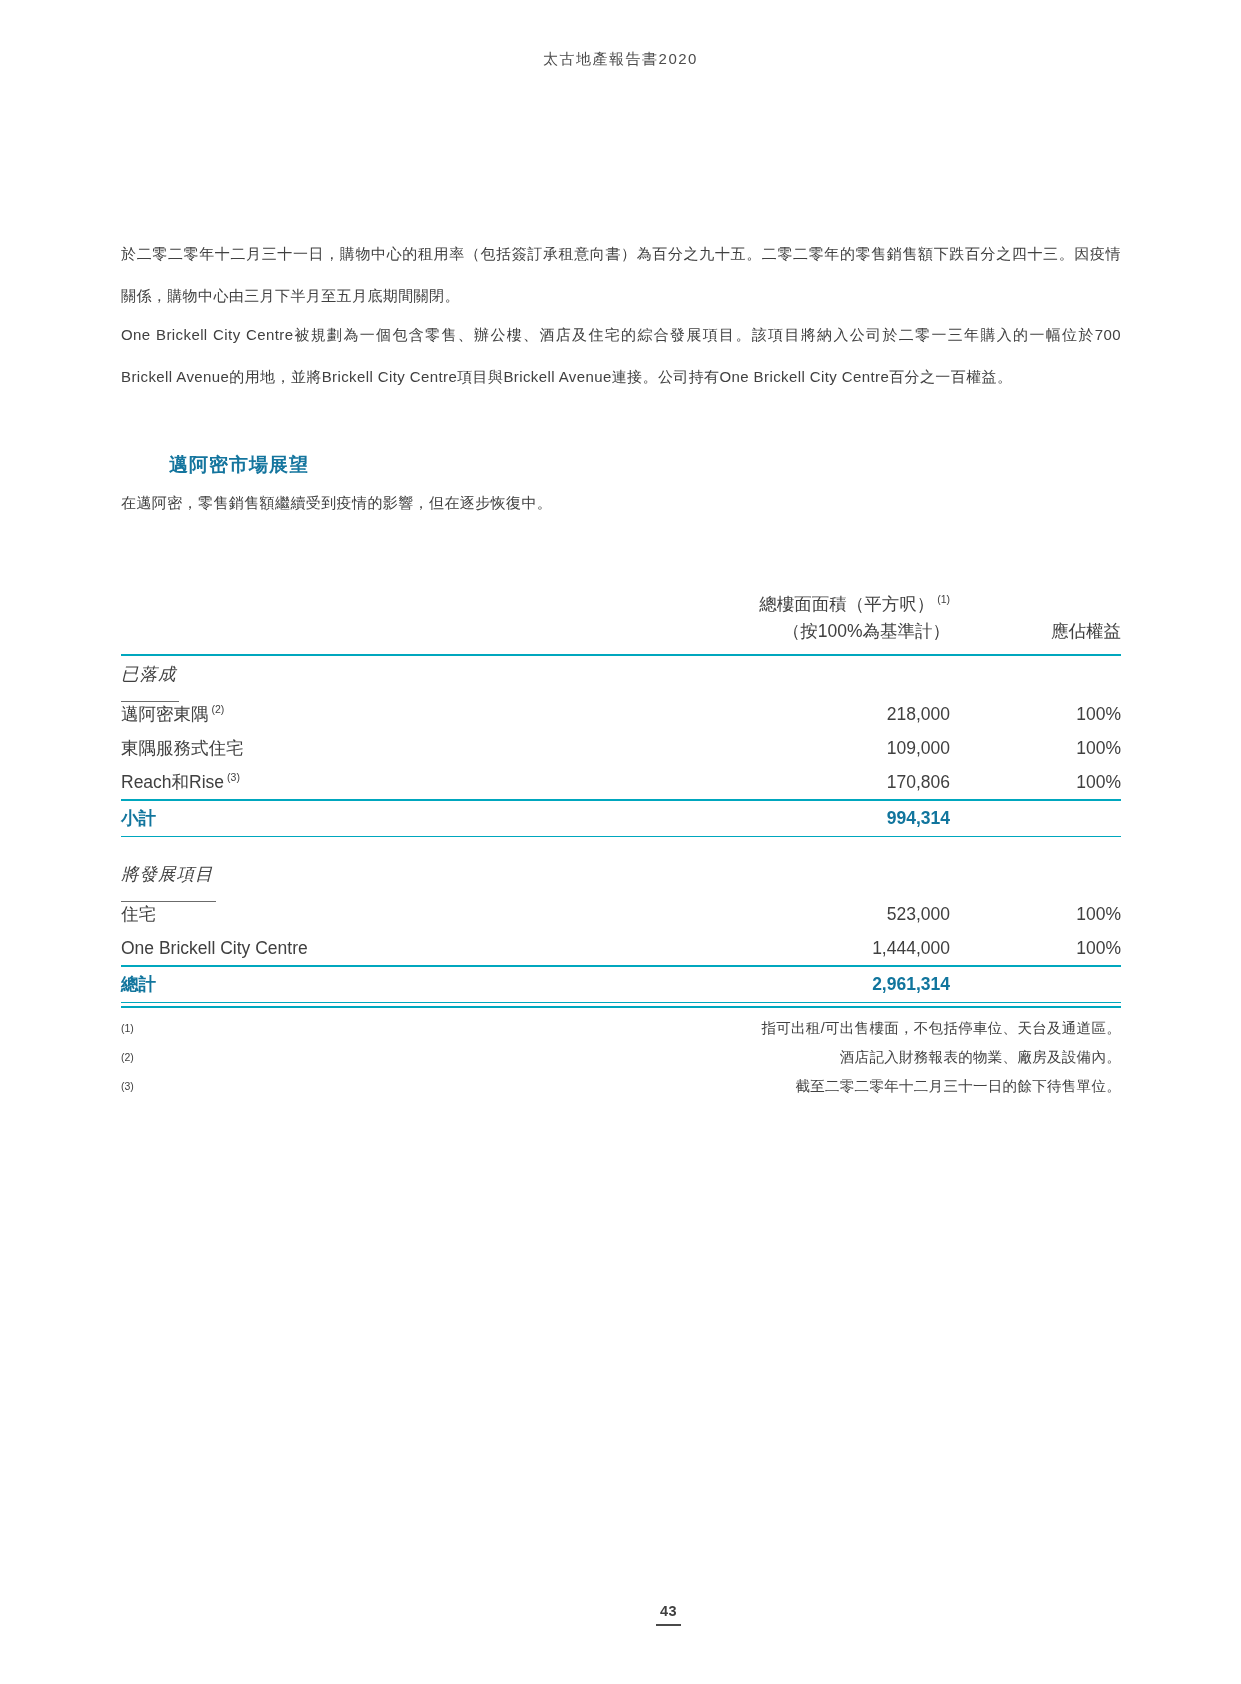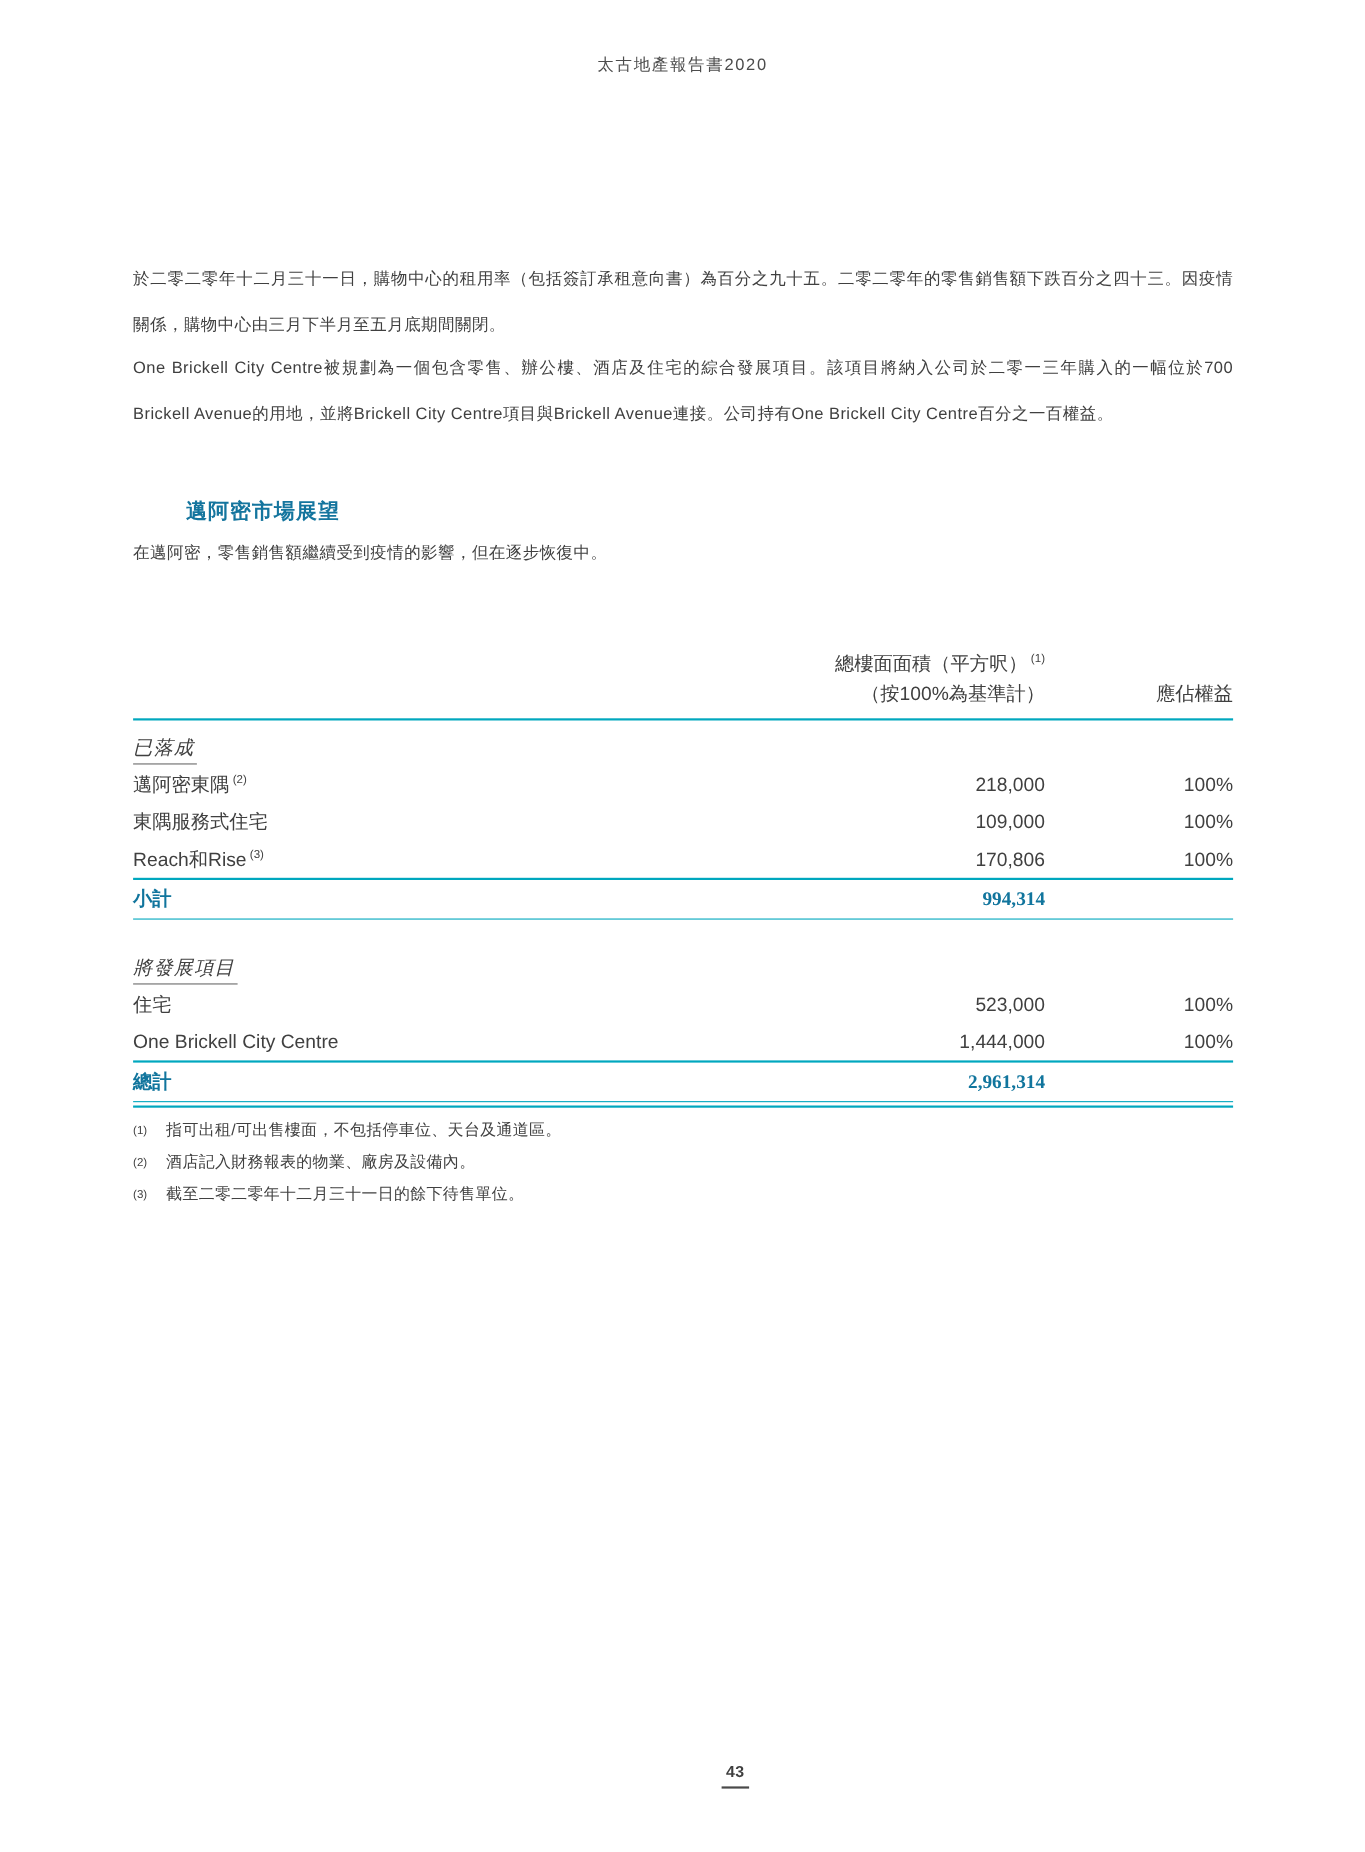--- a/index.html
+++ b/index.html
@@ -29,38 +29,38 @@
   #bcc-table{top:586px;font-size:17.5px;color:#404040;}
   .thead{display:flex;align-items:flex-end;padding-bottom:9px;justify-content:flex-end;}
   .thead .hc1{width:560px;}
   .thead .hc2{width:269px;text-align:right;line-height:27px;}
   .thead .hc3{flex:1;text-align:right;line-height:27px;padding-bottom:0px;}
   .rule{height:2px;background:#00A7BE;}
   .rule.thin{height:1.5px;}
   .sect{padding:11px 0 0 0;height:30px;display:flex;align-items:center;}
   .sect .sect-inner{
     font-style:italic;display:inline-block;border-bottom:1px solid #6b6b6b;
-    padding:0 2px 3px 0;letter-spacing:1px;
+    padding:0 2px 15px 0;letter-spacing:1px;
   }
   .trow{display:flex;align-items:center;height:34px;}
   .trow .c1{width:620px;}
   .trow .c2{width:209px;text-align:right;}
   .trow .c3{flex:1;text-align:right;}
-  .trow.totalrow{height:35px;color:#11759D;font-weight:bold;font-family:Liberation Serif, serif;}
+  .trow.totalrow{height:35px;color:#11759D;font-weight:bold;}
   .gap20{height:19px;}
   .dbl{height:2px;background:#00A7BE;margin-top:3px;}
   sup.tsup{font-size:10.5px;vertical-align:7px;margin-left:3px;letter-spacing:0;}
   
   #footnotes{top:1018px;font-size:14.5px;color:#414141;}
   .fn{display:flex;line-height:20px;margin-bottom:9px;}
   .fn sup{
     width:30px;flex:0 0 30px;font-size:10.5px;padding-top:0px;
     vertical-align:top;letter-spacing:0;
   }
-  .fn span{flex:1;letter-spacing:0.3px;}
+  .fn span{flex:1;letter-spacing:0.3px;text-align:right;}
   
   .page-number-wrap{position:absolute;top:1603px;left:0;width:100%;text-align:center;padding-left:48px;}
   .page-number{font-size:14.5px;font-weight:bold;color:#3f3f3f;letter-spacing:0.5px;}
   .page-number-rule{width:25px;height:2px;background:#4a4a4a;margin:5px auto 0 auto;}
 </style>
 </head>
 <body>
 
 <div class="page">
 

